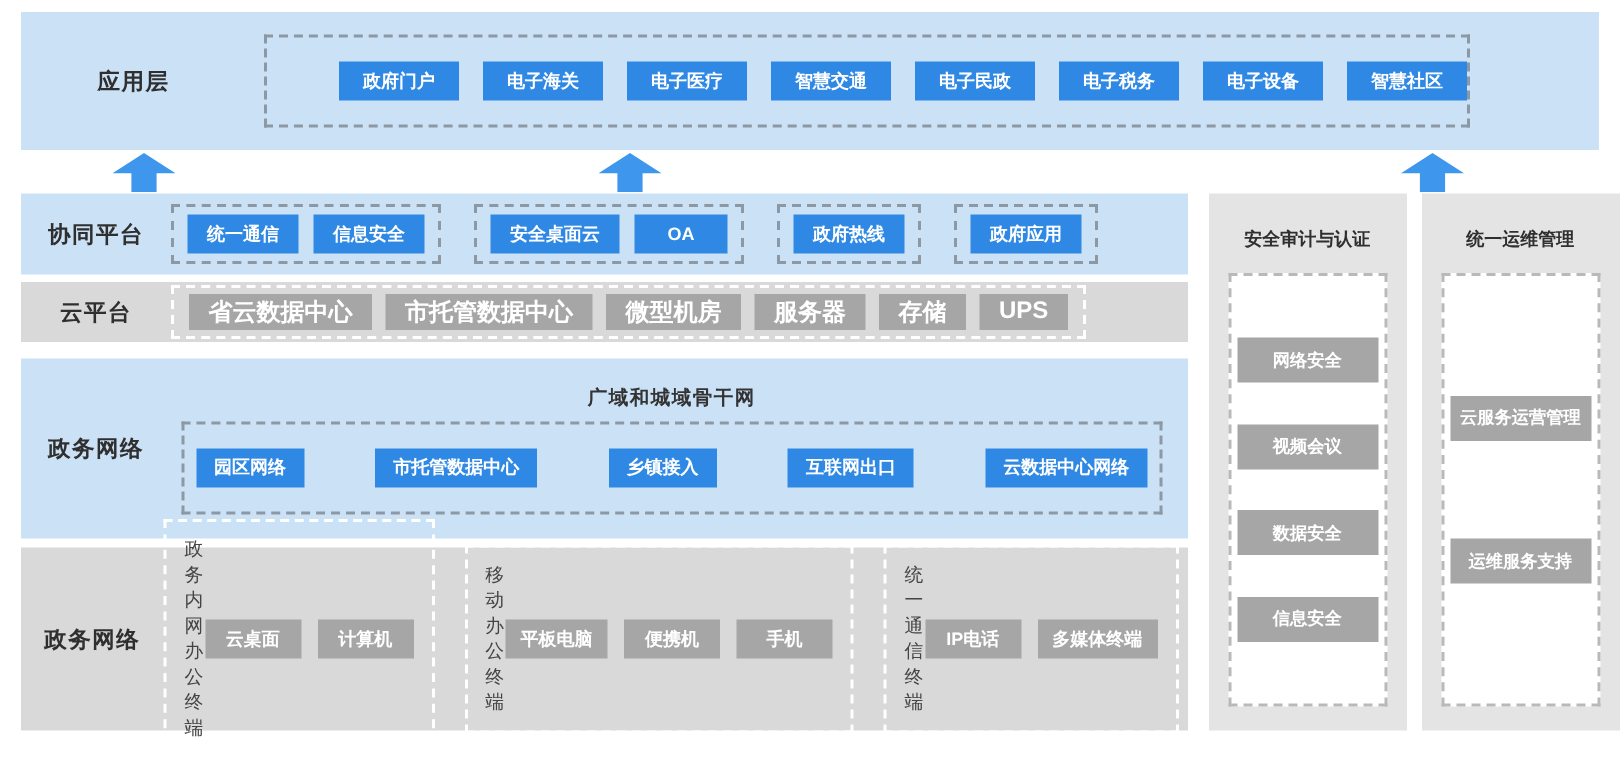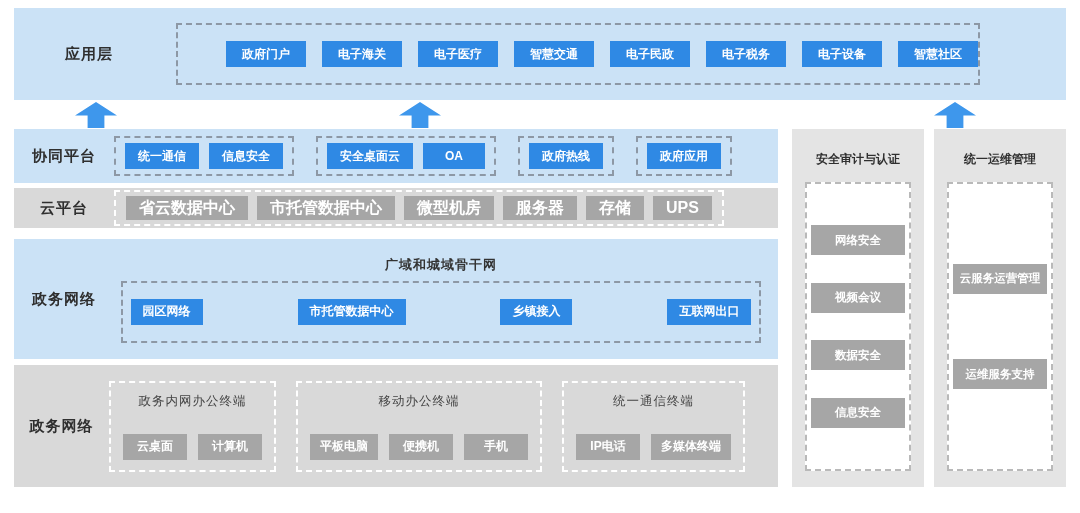--- a/index.html
+++ b/index.html
@@ -52,21 +52,21 @@
 
   .network-row{height:120px;background:var(--light-blue-bg);margin-bottom:6px}
   .network-content{flex:1;display:flex;flex-direction:column;align-items:center;padding-right:10px}
   .network-title{font-size:13px;color:#333;font-weight:600;margin-bottom:7px;letter-spacing:1px}
   .network-box{width:98%;padding:16px 8px;}
   .network-box .btn{padding:0 12px}
 
   .terminals-row{height:122px;background:var(--gray-bg)}
   .terminals-row .row-label{flex:0 0 95px}
   .term-groups{flex:1;display:flex;gap:20px;align-items:center;padding-right:6px}
-  .term-box{border:2px dashed #fff;padding:10px 12px;display:flex;flex-direction:column;align-items:center;gap:24px}
+  .term-box{border:2px dashed #fff;padding:10px 12px;display:flex;align-items:center;gap:0}
   .term-title{font-size:12.5px;color:#444;letter-spacing:1px}
   .term-btns{display:flex;gap:11px}
   .term-btns .btn{padding:0 10px;min-width:64px}
 
   
   .side-col{flex:0 0 130px;background:var(--side-column-bg);display:flex;flex-direction:column;
             align-items:center;padding:12px 13px 16px}
   .side-title{font-size:12px;font-weight:600;color:#2f2f2f;margin:10px 0 14px;white-space:nowrap}
   .side-panel{flex:1;width:100%;background:#fff;border:2px dashed #b9b9b9;
               display:flex;flex-direction:column;align-items:center;justify-content:space-evenly;padding:14px 4px}
@@ -135,20 +135,21 @@
 
       <div class="row network-row">
         <div class="row-label">政务网络</div>
         <div class="network-content">
           <div class="network-title">广域和城域骨干网</div>
           <div class="dash-box blue-dash network-box">
             <div class="btn blue">园区网络</div>
             <div class="btn blue">市托管数据中心</div>
             <div class="btn blue">乡镇接入</div>
             <div class="btn blue">互联网出口</div>
+            <div class="btn blue">云数据中心网络</div>
           </div>
         </div>
       </div>
 
       <div class="row terminals-row">
         <div class="row-label">政务网络</div>
         <div class="term-groups">
           <div class="term-box">
             <div class="term-title">政务内网办公终端</div>
             <div class="term-btns">

